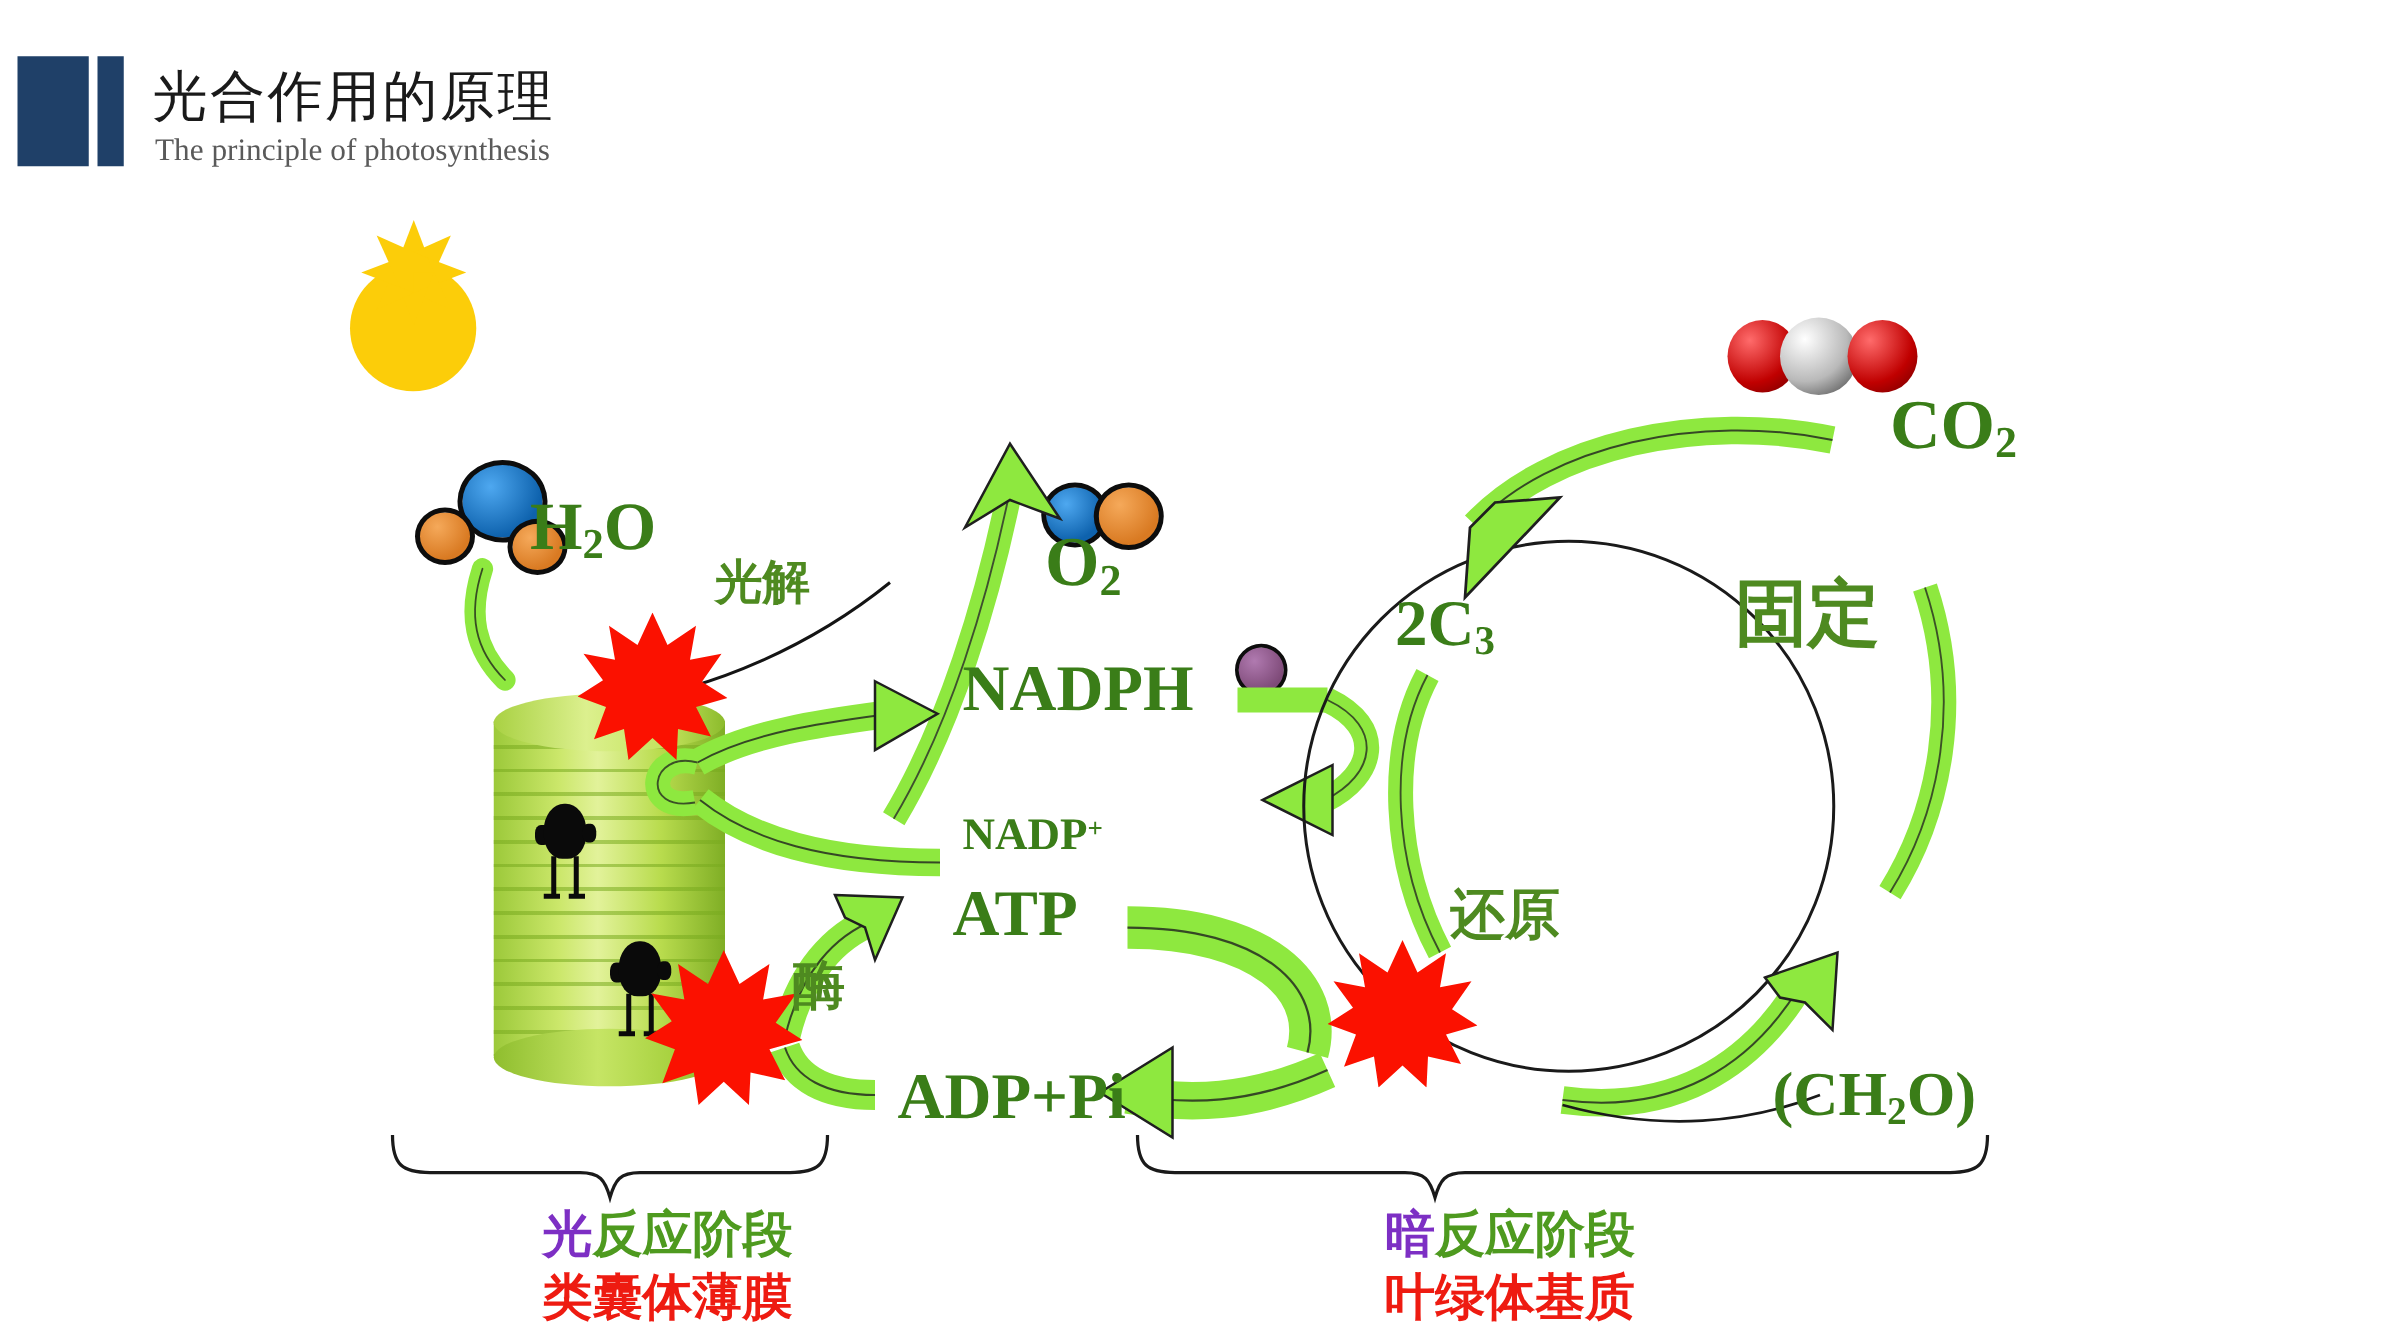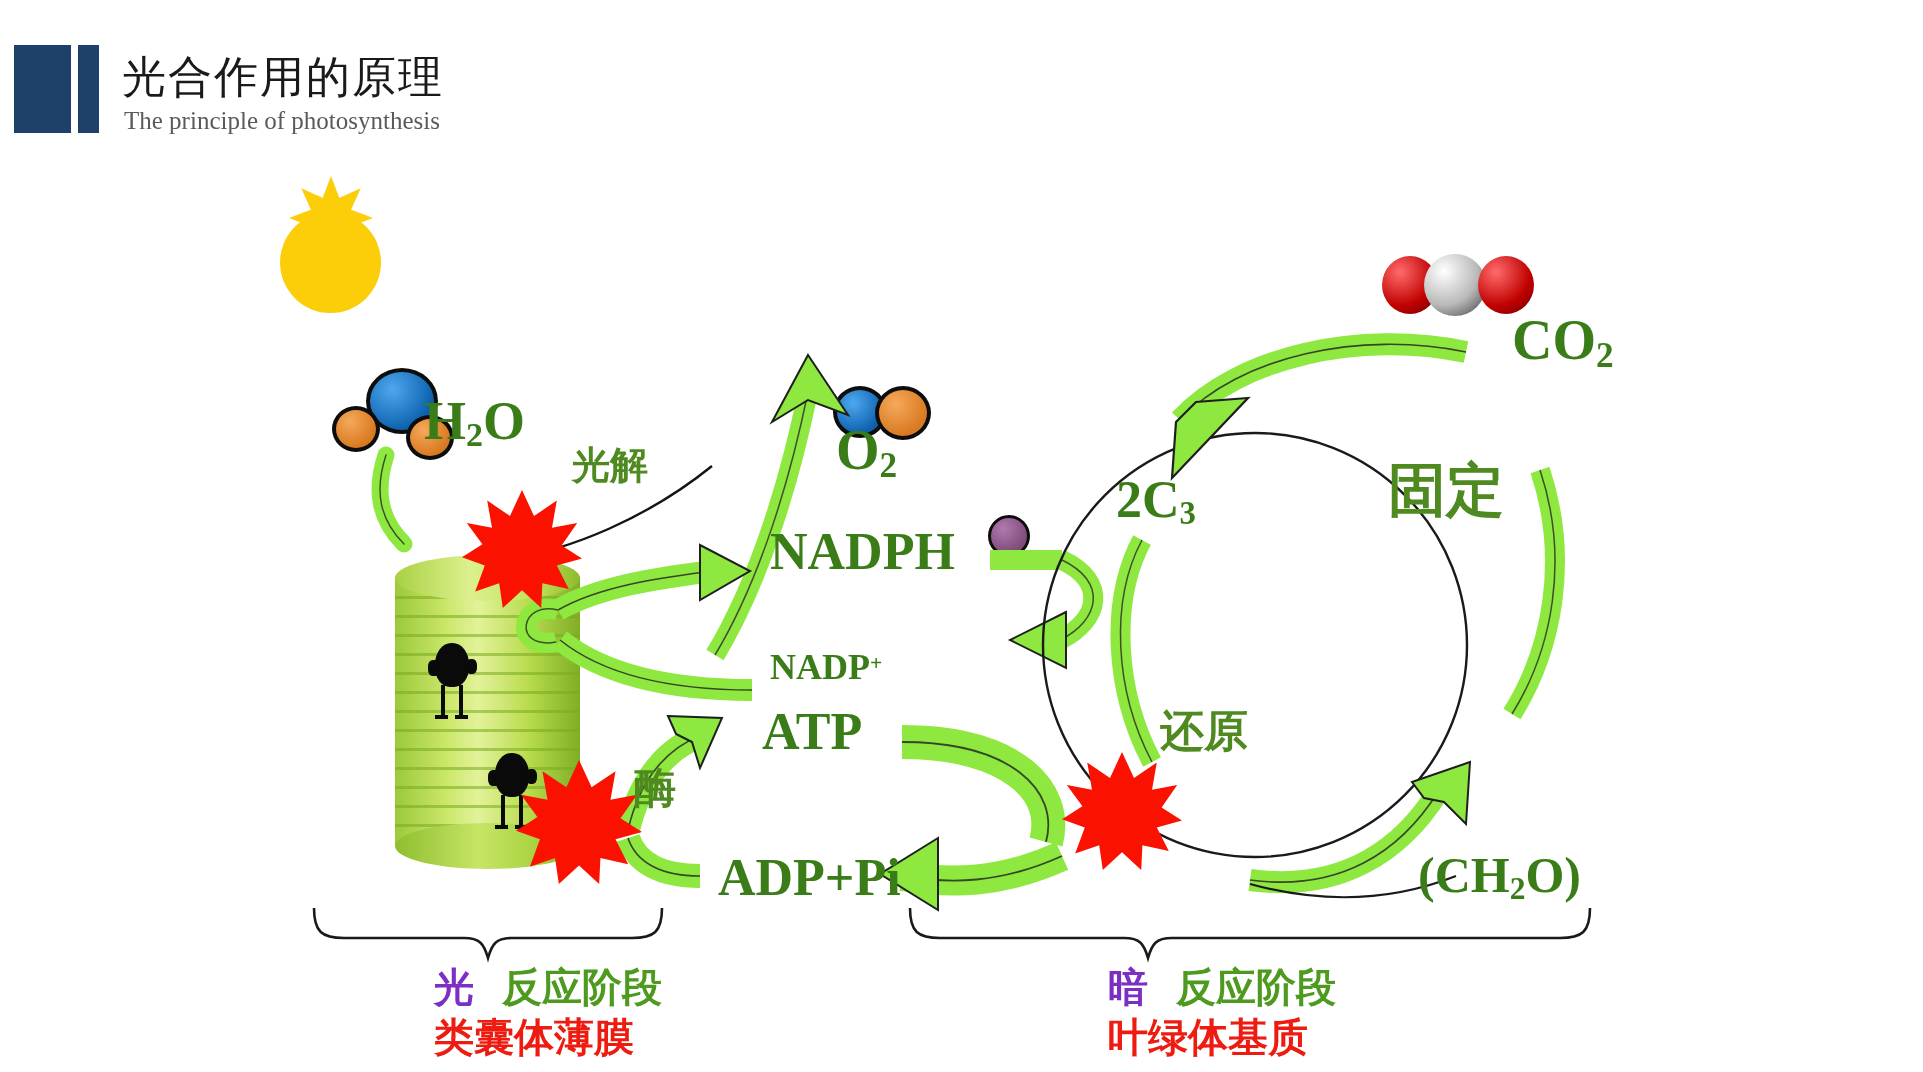--- a/index.html
+++ b/index.html
@@ -93,21 +93,21 @@
   
   .burst{position:absolute;background:#fb1100;
     clip-path:polygon(50% 0%,60% 22%,79% 9%,75% 32%,96% 28%,83% 47%,100% 58%,79% 64%,89% 84%,67% 79%,66% 100%,50% 85%,34% 100%,31% 79%,11% 86%,19% 64%,0% 57%,17% 46%,4% 28%,25% 32%,21% 9%,40% 22%);}
 
   
   svg.ov{position:absolute;left:0;top:0;width:1923px;height:1072px;overflow:visible;}
 
   
   .stage-cap{position:absolute;white-space:nowrap;
     font-family:"DejaVu Sans","Liberation Sans",sans-serif;font-weight:bold;font-size:40px;}
-  .c-purple{color:#7d2fc4;} .c-green{color:#4e9a1f;margin-left:28px;} .c-red{color:#ee1b11;}
+  .c-purple{color:#7d2fc4;} .c-green{color:#4e9a1f;} .c-red{color:#ee1b11;}
 </style>
 </head>
 <body>
 
 <div class="stage">
 
   <div id="hb1" class="hdr-block"></div>
   <div id="hb2" class="hdr-block"></div>
   <div class="hdr-cn">光合作用的原理</div>
   <div class="hdr-en">The principle of photosynthesis</div>

